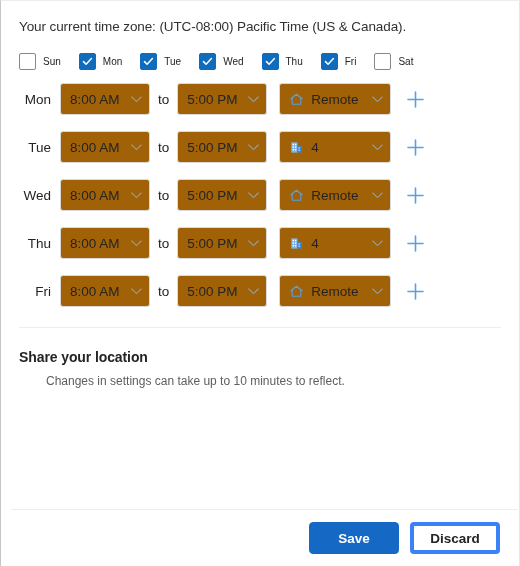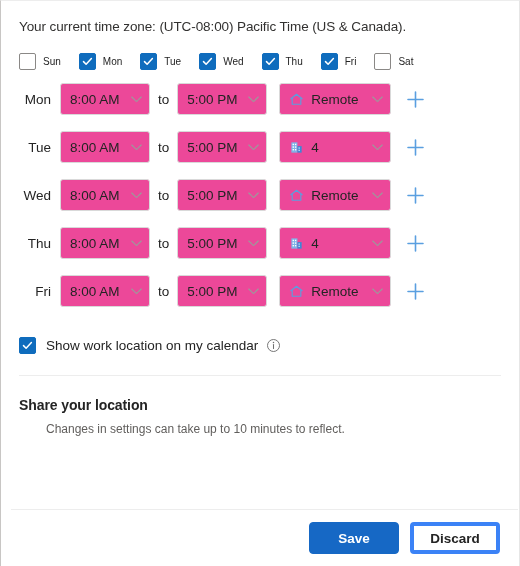--- a/index.html
+++ b/index.html
@@ -99,21 +99,21 @@
     color: #242424;
     margin-right: 9px;
     flex: none;
   }
 
   .select {
     box-sizing: border-box;
     height: 32px;
     border: 1px solid #d9d9d9;
     border-radius: 3px;
-    background: #ec4899;
+    background: #a16207;
     display: flex;
     align-items: center;
     padding: 0 7px 0 9px;
     flex: none;
   }
   .select .val {
     font-size: 13.5px;
     color: #242424;
     white-space: nowrap;
     flex: 1;
@@ -493,33 +493,20 @@
         </div>
         <button class="plus-btn">
           <svg width="19" height="19" viewBox="0 0 19 19">
               <path d="M9.5 2 V17 M2 9.5 H17" stroke="#5a9fe0" stroke-width="1.6" stroke-linecap="round"></path>
             </svg>
         </button>
       </div>
 
     </div>
 
-    <div class="show-loc">
-      <span class="cb checked">
-        <svg class="tick" width="11" height="11" viewBox="0 0 11 11">
-            <path d="M1.5 5.6 L4.1 8.2 L9.4 2.6" stroke="#ffffff" stroke-width="1.5" fill="none" stroke-linecap="round" stroke-linejoin="round"></path>
-          </svg>
-      </span>
-      <span class="txt">Show work location on my calendar</span>
-      <svg class="info-icon" width="15" height="15" viewBox="0 0 16 16">
-        <circle cx="8" cy="8" r="6.4" stroke="#6e6e6e" stroke-width="1" fill="none"></circle>
-        <circle cx="8" cy="4.9" r="0.8" fill="#6e6e6e"></circle>
-        <path d="M8 6.9 V11.3" stroke="#6e6e6e" stroke-width="1.1" stroke-linecap="round"></path>
-      </svg>
-    </div>
 
     <div class="divider"></div>
 
     <div class="section-title">Share your location</div>
 
 
     <div class="note">Changes in settings can take up to 10 minutes to reflect.</div>
 
   </div>
 

